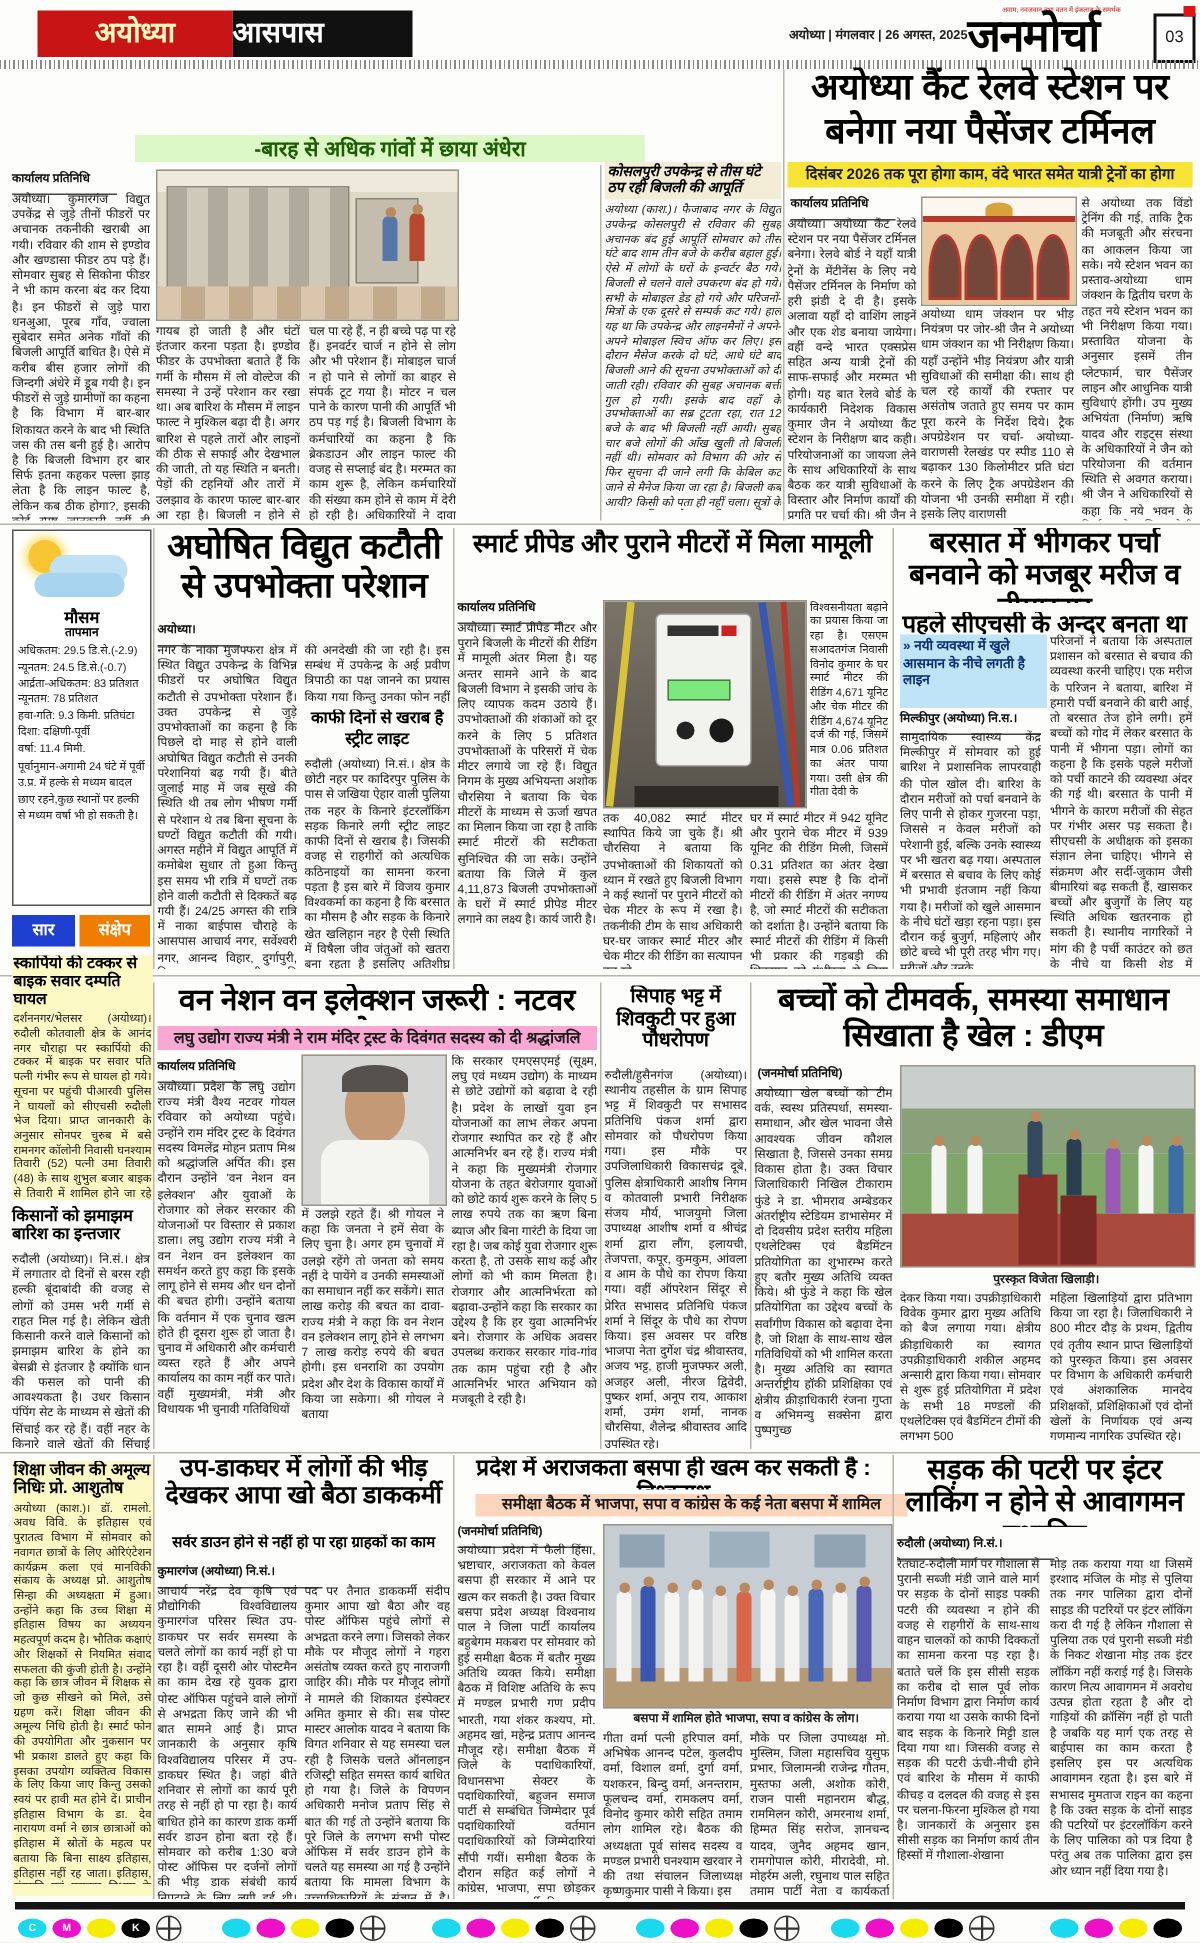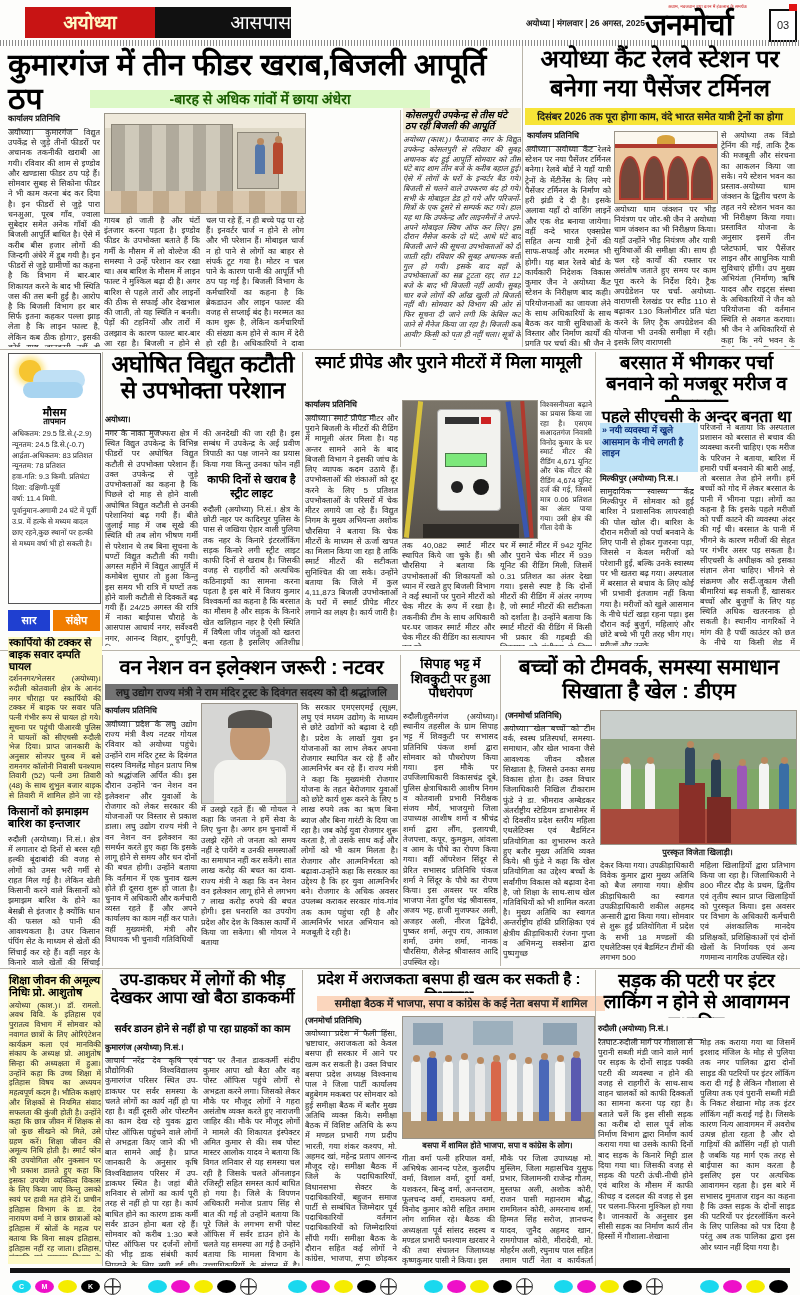--- a/index.html
+++ b/index.html
@@ -21,31 +21,30 @@
   .reg{display:inline-block;width:15px;height:15px;border:1.5px solid #333;border-radius:50%;vertical-align:middle;
        background:linear-gradient(#333,#333) center/100% 1.5px no-repeat,linear-gradient(#333,#333) center/1.5px 100% no-repeat;}
   .italic{font-style:italic;}
 </style>
 </head>
 <body>
 
 <div id="page">
 
   <div class="abs" style="left:25px;top:7px;width:130px;height:31px;background:#c81414;color:#fef9c3;font-weight:bold;font-size:19px;text-align:center;line-height:31px;">अयोध्या</div>
-  <div class="abs" style="left:155px;top:7px;width:136px;height:31px;background:#111;color:#fff;font-weight:normal;font-size:19px;text-align:right;line-height:31px;">आसपास</div>
+  <div class="abs" style="left:155px;top:7px;width:120px;height:31px;background:#111;color:#fff;font-weight:bold;font-size:19px;text-align:left;line-height:31px;">आसपास</div>
   <div class="abs" style="left:480px;top:17px;width:165px;font-size:8.5px;font-weight:bold;text-align:right;color:#222;">अयोध्या | मंगलवार | 26 अगस्त, 2025</div>
   <div class="abs" style="left:650px;top:3px;width:115px;font-size:4.5px;color:#c81414;text-align:center;overflow:hidden;white-space:nowrap;">अवाम, नवजवान तथा वतन में इंकलाब के समर्थक</div>
   <div class="abs hl" style="left:645px;top:8px;width:122px;font-size:30px;letter-spacing:-1px;">जनमोर्चा</div>
   <div class="abs" style="left:769px;top:9px;width:24px;height:29px;border:2px solid #111;background:#fff;text-align:center;">
     <span style="position:absolute;top:-7px;right:-2px;width:8px;height:7px;background:#e01414;display:block;"></span>
     <span style="font-size:11px;font-weight:normal;line-height:29px;">03</span>
   </div>
   <div class="abs" style="left:0;top:40px;width:800px;height:6px;background:repeating-linear-gradient(90deg,#8a8a8a 0 1px,transparent 1px 3px);"></div>
 
-  <div class="abs hl" style="left:8px;top:48px;width:510px;font-size:30px;">कुमारगंज में तीन फीडर खराब,बिजली आपूर्ति ठप</div>
   <div class="abs subbar" style="left:90px;top:90px;width:340px;height:18px;background:#dcf8c6;color:#1b5e00;font-size:14px;line-height:18px;">-बारह से अधिक गांवों में छाया अंधेरा</div>
   <div class="abs byline" style="left:8px;top:112px;width:70px;">कार्यालय प्रतिनिधि</div>
   <div class="abs bodytxt" style="left:8px;top:128px;width:92px;height:219px;">अयोध्या। कुमारगंज विद्युत उपकेंद्र से जुड़े तीनों फीडरों पर अचानक तकनीकी खराबी आ गयी। रविवार की शाम से इण्डोव और खण्डासा फीडर ठप पड़े हैं। सोमवार सुबह से सिकोना फीडर ने भी काम करना बंद कर दिया है। इन फीडरों से जुड़े पारा धनअुआ, पूरब गाँव, ज्वाला सुबेदार समेत अनेक गाँवों की बिजली आपूर्ति बाधित है। ऐसे में करीब बीस हजार लोगों की जिन्दगी अंधेरे में डूब गयी है। इन फीडरों से जुड़े ग्रामीणों का कहना है कि विभाग में बार-बार शिकायत करने के बाद भी स्थिति जस की तस बनी हुई है। आरोप है कि बिजली विभाग हर बार सिर्फ इतना कहकर पल्ला झाड़ लेता है कि लाइन फाल्ट है, लेकिन कब ठीक होगा?, इसकी कोई स्पष्ट जानकारी नहीं दी जाती। हल्की बारिश होते ही बिजली</div>
   <div class="abs photo" style="left:104px;top:113px;width:200px;height:99px;background:#ded8c6;">
     <div style="position:absolute;left:0;top:0;width:100%;height:14px;background:#efe9db;"></div>
     <div style="position:absolute;left:6px;top:10px;width:120px;height:70px;background:repeating-linear-gradient(90deg,#b0aa9c 0 13px,#cfc9ba 13px 27px);border:1px solid #8c8678;"></div>
     <div style="position:absolute;left:132px;top:18px;width:40px;height:55px;background:#c4bdae;border:1px solid #8c8678;"></div>
     <div class="person" style="left:150px;top:30px;background:#5577aa;height:30px;"></div>
     <div class="person" style="left:168px;top:28px;background:#b6492f;height:32px;"></div>
     <div style="position:absolute;left:0;bottom:0;width:100%;height:22px;background:repeating-linear-gradient(90deg,#d9c6ac 0 16px,#c2ab8d 16px 32px);"></div>
@@ -141,21 +140,21 @@
   <div class="abs hrule" style="left:0;top:650px;width:800px;"></div>
 
   <div class="abs" style="left:8px;top:637px;width:92px;height:163px;background:#fdf9c4;overflow:hidden;padding:0 1px;">
     <div class="hl" style="font-size:10.5px;">स्कार्पियो की टक्कर से बाइक सवार दम्पति घायल</div>
     <div class="bodytxt" style="height:128px;margin-top:2px;font-size:7.6px;">दर्शननगर/भेलसर (अयोध्या)। रुदौली कोतवाली क्षेत्र के आनंद नगर चौराहा पर स्कार्पियो की टक्कर में बाइक पर सवार पति पत्नी गंभीर रूप से घायल हो गये। सूचना पर पहुंची पीआरवी पुलिस ने घायलों को सीएचसी रुदौली भेज दिया। प्राप्त जानकारी के अनुसार सोनपर चुरुब में बसे रामनगर कॉलोनी निवासी घनश्याम तिवारी (52) पत्नी उमा तिवारी (48) के साथ शुभुल बजार बाइक से तिवारी में शामिल होने जा रहे थे। आजाद नगर के निकट तेज रफ्तार स्कार्पियो ने सामने से टक्कर मार दिया। इससे दोनों लोग गंभीर रूप से घायल हो गये। लोगों ने वहां चालक को रोक लिया। सूचना पर 112 पीआरवी पुलिस पहुंची। वाहन को कब्जे में लेकर दोनों लोगों को सीएचसी भेजवाया। वहां से महिला को हाथ पैर सिर पर अधिक चोटें आने से जिला अस्पताल रेफर कर दिया गया।</div>
   </div>
   <div class="abs hl" style="left:8px;top:805px;width:92px;font-size:11px;">किसानों को झमाझम बारिश का इन्तजार</div>
   <div class="abs bodytxt" style="left:8px;top:835px;width:92px;height:133px;">रुदौली (अयोध्या)। नि.सं.। क्षेत्र में लगातार दो दिनों से बरस रही हल्की बूंदाबांदी की वजह से लोगों को उमस भरी गर्मी से राहत मिल गई है। लेकिन खेती किसानी करने वाले किसानों को झमाझम बारिश के होने का बेसब्री से इंतजार है क्योंकि धान की फसल को पानी की आवश्यकता है। उधर किसान पंपिंग सेट के माध्यम से खेतों की सिंचाई कर रहे हैं। वहीं नहर के किनारे वाले खेतों की सिंचाई किसान नहर के पानी से कर रहे हैं। वैसे सात-आठ अगस्त के बाद से अब तक झमाझम बारिश क्षेत्र में नहीं हुई है।</div>
 
   <div class="abs hl subbar" style="left:105px;top:656px;width:293px;height:24px;font-size:20px;">वन नेशन वन इलेक्शन जरूरी : नटवर गोयल</div>
-  <div class="abs subbar" style="left:105px;top:684px;width:293px;height:16px;background:#737373;font-size:10.5px;line-height:16px;">लघु उद्योग राज्य मंत्री ने राम मंदिर ट्रस्ट के दिवंगत सदस्य को दी श्रद्धांजलि</div>
+  <div class="abs subbar" style="left:105px;top:684px;width:293px;height:16px;background:#f9a8d4;font-size:10.5px;line-height:16px;">लघु उद्योग राज्य मंत्री ने राम मंदिर ट्रस्ट के दिवंगत सदस्य को दी श्रद्धांजलि</div>
   <div class="abs byline" style="left:105px;top:704px;width:70px;">कार्यालय प्रतिनिधि</div>
   <div class="abs bodytxt" style="left:105px;top:720px;width:92px;height:246px;">अयोध्या। प्रदेश के लघु उद्योग राज्य मंत्री वैश्य नटवर गोयल रविवार को अयोध्या पहुंचे। उन्होंने राम मंदिर ट्रस्ट के दिवंगत सदस्य विमलेंद्र मोहन प्रताप मिश्र को श्रद्धांजलि अर्पित की। इस दौरान उन्होंने 'वन नेशन वन इलेक्शन' और युवाओं के रोजगार को लेकर सरकार की योजनाओं पर विस्तार से प्रकाश डाला। लघु उद्योग राज्य मंत्री ने वन नेशन वन इलेक्शन का समर्थन करते हुए कहा कि इसके लागू होने से समय और धन दोनों की बचत होगी। उन्होंने बताया कि वर्तमान में एक चुनाव खत्म होते ही दूसरा शुरू हो जाता है। चुनाव में अधिकारी और कर्मचारी व्यस्त रहते हैं और अपने कार्यालय का काम नहीं कर पाते। वहीं मुख्यमंत्री, मंत्री और विधायक भी चुनावी गतिविधियों</div>
   <div class="abs photo" style="left:201px;top:703px;width:95px;height:99px;background:#d6d6d4;">
     <div style="position:absolute;left:28px;top:12px;width:40px;height:46px;border-radius:45%;background:#c49a76;"></div>
     <div style="position:absolute;left:26px;top:6px;width:44px;height:18px;border-radius:50% 50% 0 0;background:#55524e;"></div>
     <div style="position:absolute;left:12px;top:56px;width:72px;height:43px;border-radius:14px 14px 0 0;background:#f4f4f0;"></div>
   </div>
   <div class="abs bodytxt" style="left:201px;top:805px;width:95px;height:161px;">में उलझे रहते हैं। श्री गोयल ने कहा कि जनता ने हमें सेवा के लिए चुना है। अगर हम चुनावों में उलझे रहेंगे तो जनता को समय नहीं दे पायेंगे व उनकी समस्याओं का समाधान नहीं कर सकेंगे। सात लाख करोड़ की बचत का दावा-राज्य मंत्री ने कहा कि वन नेशन वन इलेक्शन लागू होने से लगभग 7 लाख करोड़ रुपये की बचत होगी। इस धनराशि का उपयोग प्रदेश और देश के विकास कार्यों में किया जा सकेगा। श्री गोयल ने बताया</div>
   <div class="abs bodytxt" style="left:301px;top:703px;width:97px;height:263px;">कि सरकार एमएसएमई (सूक्ष्म, लघु एवं मध्यम उद्योग) के माध्यम से छोटे उद्योगों को बढ़ावा दे रही है। प्रदेश के लाखों युवा इन योजनाओं का लाभ लेकर अपना रोजगार स्थापित कर रहे हैं और आत्मनिर्भर बन रहे हैं। राज्य मंत्री ने कहा कि मुख्यमंत्री रोजगार योजना के तहत बेरोजगार युवाओं को छोटे कार्य शुरू करने के लिए 5 लाख रुपये तक का ऋण बिना ब्याज और बिना गारंटी के दिया जा रहा है। जब कोई युवा रोजगार शुरू करता है, तो उसके साथ कई और लोगों को भी काम मिलता है। रोजगार और आत्मनिर्भरता को बढ़ावा-उन्होंने कहा कि सरकार का उद्देश्य है कि हर युवा आत्मनिर्भर बने। रोजगार के अधिक अवसर उपलब्ध कराकर सरकार गांव-गांव तक काम पहुंचा रही है और आत्मनिर्भर भारत अभियान को मजबूती दे रही है।</div>
 

